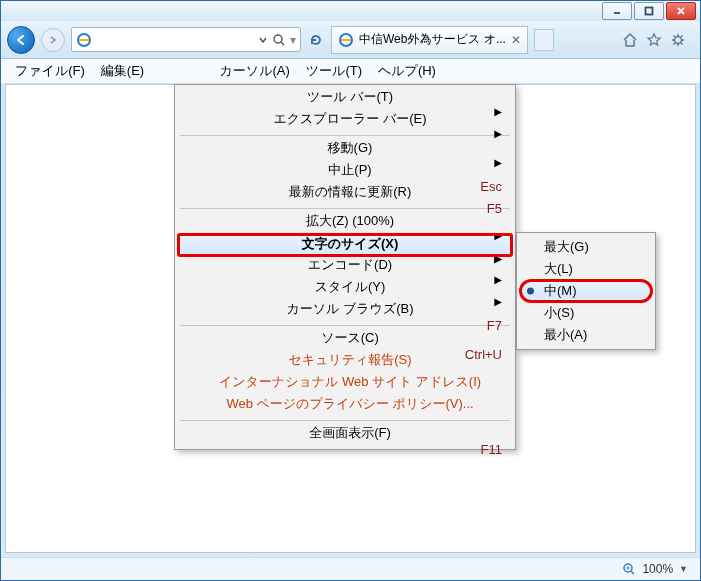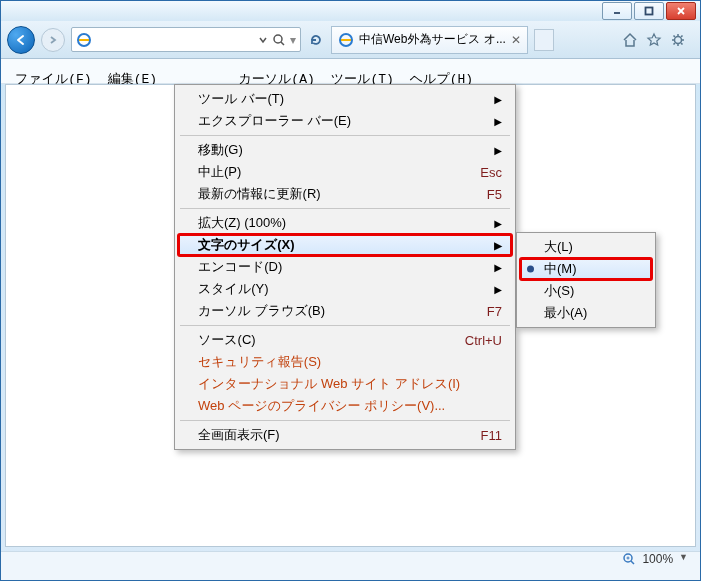--- a/index.html
+++ b/index.html
@@ -52,62 +52,63 @@
   }
   .tab .close-x { margin-left:auto; color:#666;}
   .newtab { width:20px; height:22px; border:1px solid #b5c8d7; background:#e9f2fa;}
   .tb-right { margin-left:auto; display:flex; gap:8px; padding-right:8px;}
   .tbicon { width:16px; height:16px; color:#5a788f; }
   .menubar {
     height:25px; background:#f7fbfe;
     border-bottom:1px solid #d7e4ee;
     display:flex; align-items:stretch; padding:0 6px; font-size:13px;
   }
-  .menubar .mitem { padding:20px 8px; display:flex; align-items:center;font-family:Liberation Mono, monospace;}
+  .menubar .mitem { padding:4px 8px; display:flex; align-items:center;}
   .mitem.active { background:#3399ff; color:#fff;margin-top:37px;}
   .mitem.hl { outline:3px solid #e80000; outline-offset:-2px;}
   .content { flex:1; background:#fff; border:1px solid #b5c8d7; margin:0 4px 4px 4px; position:relative;}
   .statusbar {
-    height:29px; background:#eff6fc;
+    height:23px; background:#eff6fc;
     border-top:1px solid #cadbe8;
-    display:flex; align-items:flex-start; justify-content:flex-end;
+    display:flex; align-items:center; justify-content:flex-end;
     padding:0 12px; gap:6px; font-size:12px; color:#333;
   }
   .statusbar .chev { font-size:9px; color:#555; }
   .dropdown {
     position:absolute; left:174px; top:84px;
     width:342px;
     background:#f2f2f2;
     border:1px solid #9a9a9a;
     box-shadow:3px 3px 6px rgba(0,0,0,0.25);
     padding:3px;
     font-size:13px;
   }
   .dropdown .item {
     display:flex; align-items:center; height:22px;
     padding:0 10px 0 20px;
+    flex-direction:column;
   }
   .dropdown .item .shortcut { margin-left:auto; color:#7f1d1d;}
   .dropdown .item .arrow { margin-left:auto; font-size:10px;}
   .dropdown .item.hover { background: linear-gradient(#eaf3fe, #d5e8fc); border:1px solid #a6c8ee; border-radius:2px; padding:0 9px 0 19px; height:22px;font-weight:bold;}
   .dropdown .item.disabled { color:#c2410c;}
   .dropdown .sep { height:1px; background:#c7c7c7; margin:3px 2px;}
   .dropdown .item.hl { outline:3px solid #e80000; outline-offset:-2px;}
   .submenu {
     position:absolute; left:516px; top:232px;
     width:140px;
     background:#f2f2f2; border:1px solid #9a9a9a;
     box-shadow:3px 3px 6px rgba(0,0,0,0.25);
     padding:3px; font-size:13px;
   }
   .submenu .sitem {
     display:flex; align-items:center; height:22px; padding:0 10px 0 24px; position:relative;
   }
   .submenu .sitem.hover { background: linear-gradient(#eaf3fe, #d5e8fc); border:1px solid #a6c8ee; border-radius:2px; padding:0 9px 0 23px;}
-  .submenu .sitem.hl { outline:3px solid #e80000; outline-offset:-2px;}
+  .submenu .sitem.hl { outline:3px solid #e80000; outline-offset:-2px;border-radius:11px;}
   .submenu .sitem .radio {
     position:absolute; left:6px; top:50%; transform:translateY(-50%);
     width:7px; height:7px; border-radius:50%; background:#2a4e8a;
   }
   .ie-e { width:16px; height:16px; }
   .search-gl { width:14px; height:14px; }
   .mag { width:14px; height:14px;}
 </style>
 </head>
 <body>
@@ -270,20 +271,23 @@
   </div>
   <div class="sep"></div>
   <div class="item">
     <span>全画面表示(F)</span>
       <span class="shortcut">F11</span>
   </div>
 </div>
 
 <div class="submenu">
   <div class="sitem">
+      <span>最大(G)</span>
+    </div>
+  <div class="sitem">
       <span>大(L)</span>
     </div>
   <div class="sitem hover hl">
     <span class="radio"></span>
     <span>中(M)</span>
   </div>
   <div class="sitem">
       <span>小(S)</span>
     </div>
   <div class="sitem">

